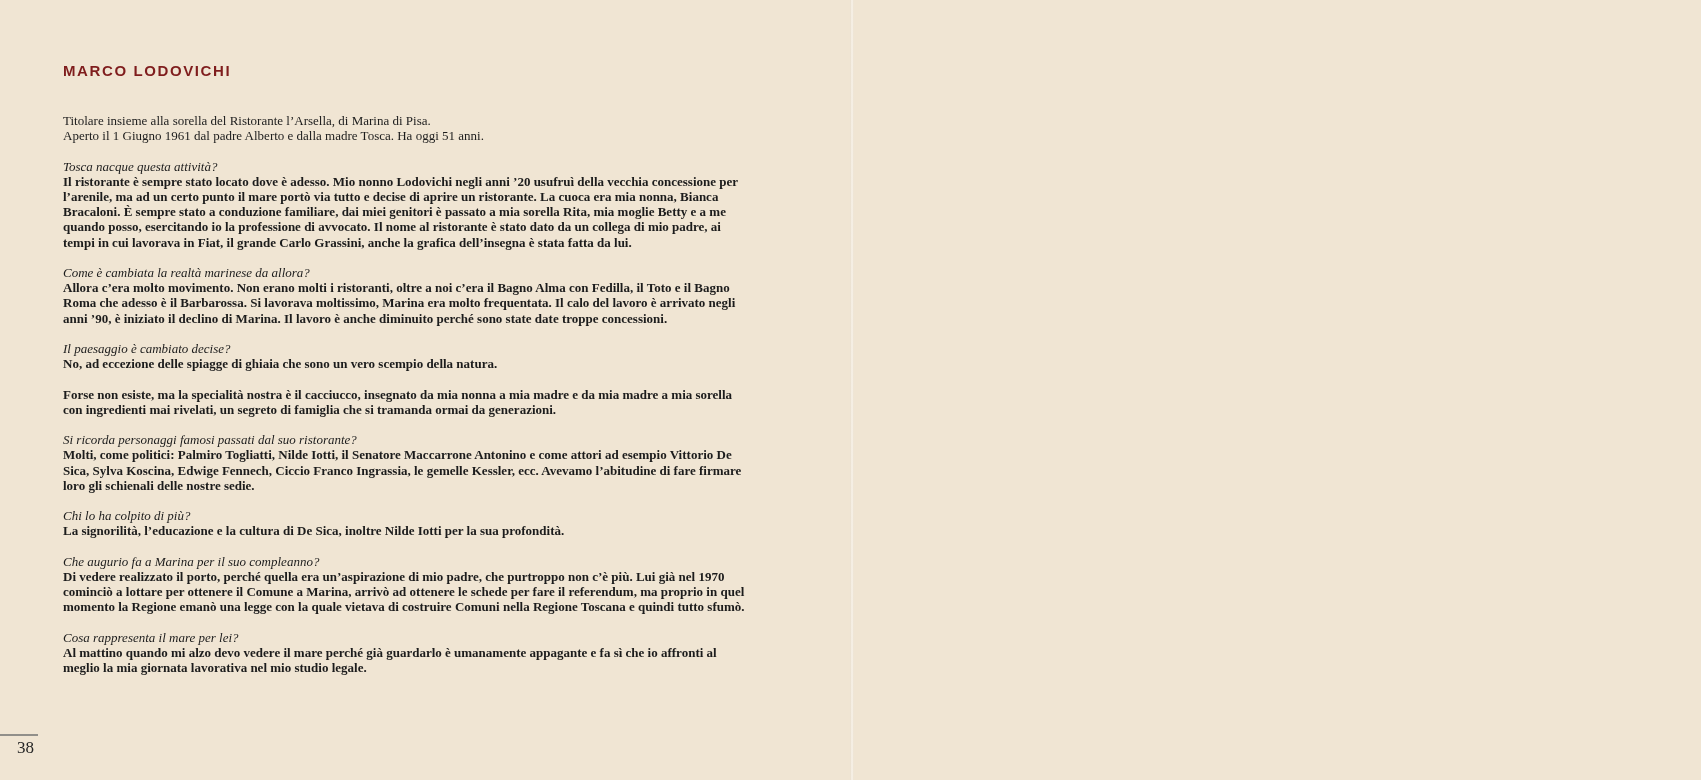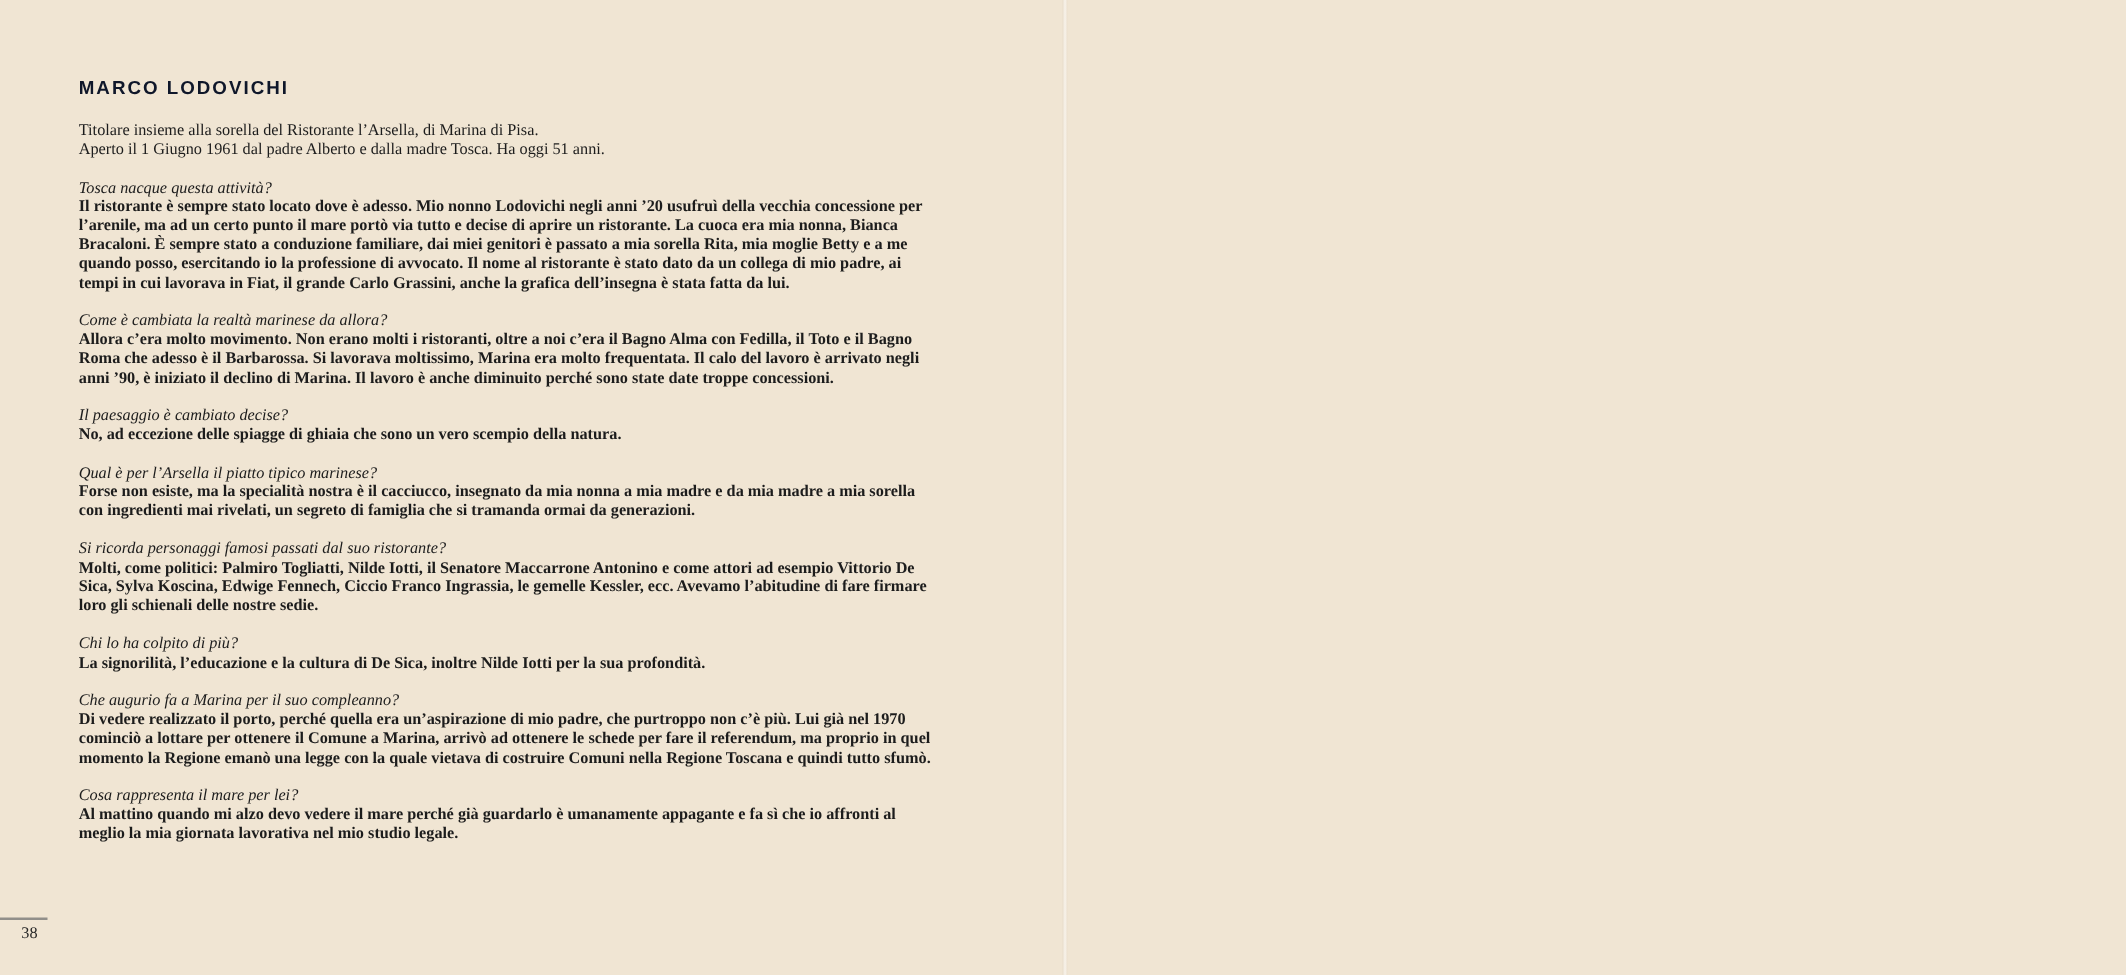--- a/index.html
+++ b/index.html
@@ -16,60 +16,59 @@
     background:linear-gradient(to right, rgba(90,70,50,.05), rgba(255,255,255,.55), rgba(90,70,50,.03));
   }
   
   .page-left{position:absolute;inset:0 851px 0 0;}
   h1.title{
     position:absolute;left:63px;top:62px;margin:0;
     font-family:"Liberation Sans", sans-serif;
     font-size:15px;font-weight:bold;letter-spacing:1.6px;
   }
   .textcol{
-    position:absolute;left:63px;top:96px;width:690px;
+    position:absolute;left:63px;top:113px;width:690px;
     font-size:13px;line-height:15.2px;
   }
   .intro-line{white-space:nowrap;}
   .block{margin:15.2px 0 0 0;}
   .q{font-style:italic;}
   .a{font-style:normal;font-weight:bold;}
   .footer-rule{position:absolute;left:0;top:734px;width:38px;height:2px;background:#918f8a;}
-  .page-number{position:absolute;left:17px;top:738px;font-size:13px;color:#262626;}
+  .page-number{position:absolute;left:17px;top:738px;font-size:17px;color:#262626;}
   
   .page-right{position:absolute;inset:0 0 0 851px;}
 </style>
 </head>
 <body style="background: rgb(240, 229, 211); color: rgb(28, 28, 28);">
 
 <div class="spread">
 
   <section class="page-left">
-    <h1 class="title" style="color: #0f172a;">MARCO LODOVICHI</h1>
+    <h1 class="title" style="color: #7f1d1d;">MARCO LODOVICHI</h1>
 
     <div class="textcol">
       <div id="intro">
           <div class="intro-line">Titolare insieme alla sorella del Ristorante l’Arsella, di Marina di Pisa.</div>
           <div class="intro-line">Aperto il 1 Giugno 1961 dal padre Alberto e dalla madre Tosca. Ha oggi 51 anni.</div>
         </div>
       <div id="qa-container">
           <div class="block">
             <div class="q">Tosca nacque questa attività?</div>
             <div class="a">Il ristorante è sempre stato locato dove è adesso. Mio nonno Lodovichi negli anni ’20 usufruì della vecchia concessione per l’arenile, ma ad un certo punto il mare portò via tutto e decise di aprire un ristorante. La cuoca era mia nonna, Bianca Bracaloni. È sempre stato a conduzione familiare, dai miei genitori è passato a mia sorella Rita, mia moglie Betty e a me quando posso, esercitando io la professione di avvocato. Il nome al ristorante è stato dato da un collega di mio padre, ai tempi in cui lavorava in Fiat, il grande Carlo Grassini, anche la grafica dell’insegna è stata fatta da lui.</div>
           </div>
           <div class="block">
             <div class="q">Come è cambiata la realtà marinese da allora?</div>
             <div class="a">Allora c’era molto movimento. Non erano molti i ristoranti, oltre a noi c’era il Bagno Alma con Fedilla, il Toto e il Bagno Roma che adesso è il Barbarossa. Si lavorava moltissimo, Marina era molto frequentata. Il calo del lavoro è arrivato negli anni ’90, è iniziato il declino di Marina. Il lavoro è anche diminuito perché sono state date troppe concessioni.</div>
           </div>
           <div class="block">
             <div class="q">Il paesaggio è cambiato decise?</div>
             <div class="a">No, ad eccezione delle spiagge di ghiaia che sono un vero scempio della natura.</div>
           </div>
           <div class="block">
-            <div class="q">Qual è per l’Arsella il piatto tipico marinese?</div>
             <div class="a">Forse non esiste, ma la specialità nostra è il cacciucco, insegnato da mia nonna a mia madre e da mia madre a mia sorella con ingredienti mai rivelati, un segreto di famiglia che si tramanda ormai da generazioni.</div>
           </div>
           <div class="block">
             <div class="q">Si ricorda personaggi famosi passati dal suo ristorante?</div>
             <div class="a">Molti, come politici: Palmiro Togliatti, Nilde Iotti, il Senatore Maccarrone Antonino e come attori ad esempio Vittorio De Sica, Sylva Koscina, Edwige Fennech, Ciccio Franco Ingrassia, le gemelle Kessler, ecc. Avevamo l’abitudine di fare firmare loro gli schienali delle nostre sedie.</div>
           </div>
           <div class="block">
             <div class="q">Chi lo ha colpito di più?</div>
             <div class="a">La signorilità, l’educazione e la cultura di De Sica, inoltre Nilde Iotti per la sua profondità.</div>
           </div>

